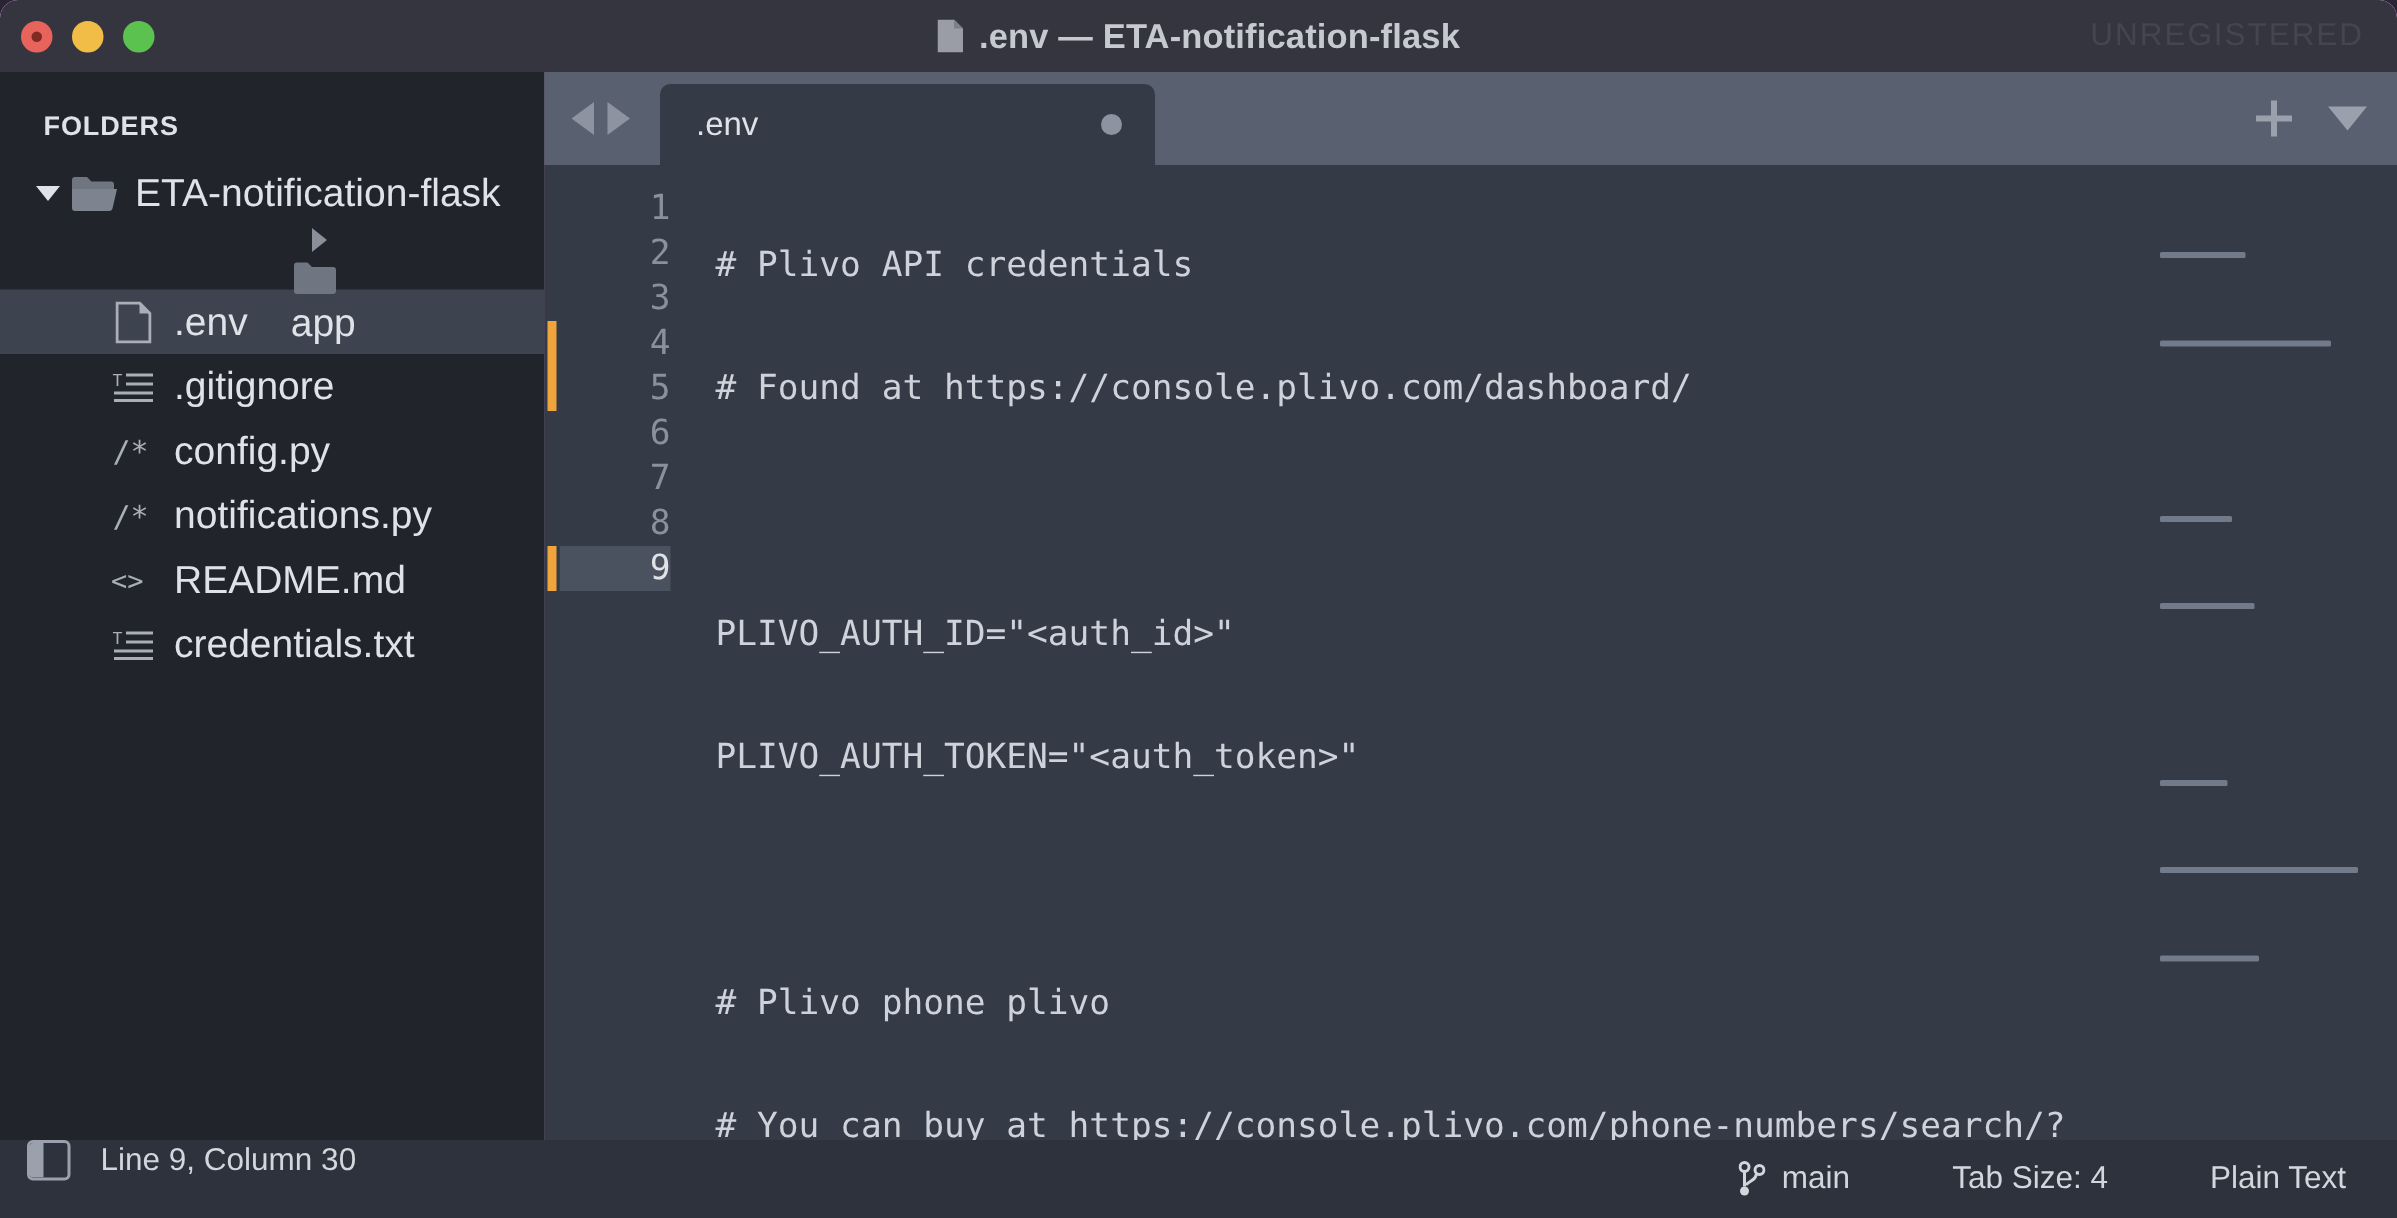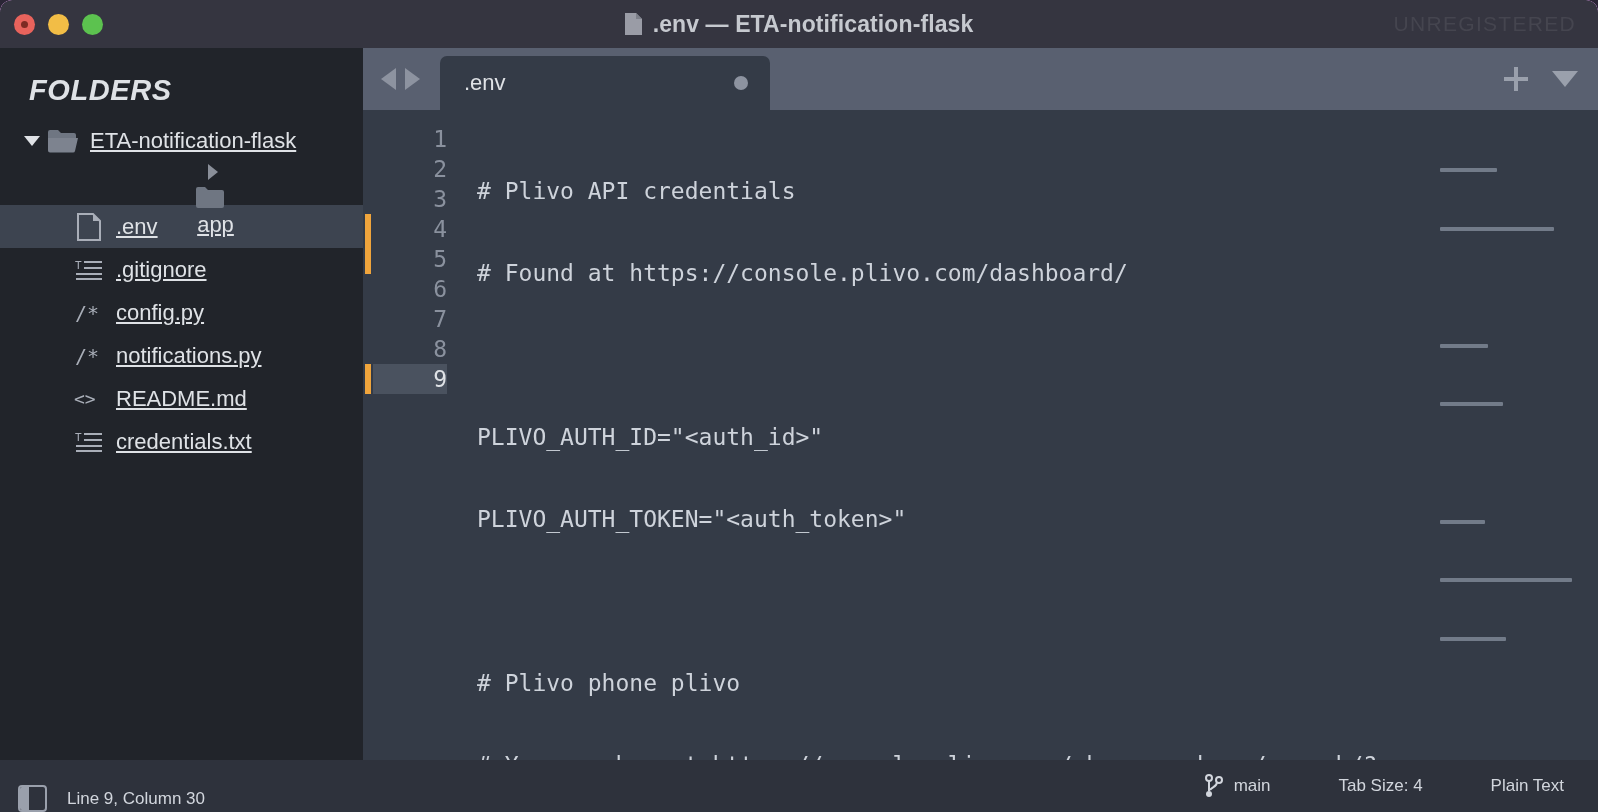--- a/index.html
+++ b/index.html
@@ -84,26 +84,25 @@
 
   
   .sidebar {
     width: 363px;
     flex: 0 0 363px;
     background: #21242a;
     padding-top: 18px;
     overflow: hidden;
   }
   .folders-header {
-    font-size: 29px;
+    font-size: 18px;
     font-weight: bold;
     color: #dfe2e6;
     letter-spacing: 0.6px;
     padding: 8px 0 12px 29px;
-    font-style: italic;
   }
   .tree-row {
     display: flex;
     align-items: center;
     height: 43px;
     padding-left: 22px;
     cursor: default;
     white-space: nowrap;
   }
   .tree-row.selected { background: #3d4450; }
@@ -123,23 +122,22 @@
     border-top: 8px solid transparent;
     border-bottom: 8px solid transparent;
     border-left: 10px solid #8a8f99;
   }
   .tree-row .ficon {
     width: 30px; flex: 0 0 30px;
     display: flex; align-items: center; justify-content: center;
     margin-right: 12px;
   }
   .tree-row .label {
-    font-size: 22px;
+    font-size: 26px;
     color: #dfe2e6;
-    text-decoration: underline;
   }
   .tree-row.dim .label { color: #8a8f99; }
   .indent-1 { padding-left: 22px; }
   .indent-2 { padding-left: 68px; flex-direction: column; }
   .indent-2-file { padding-left: 74px; }
 
   
   .editor-col {
     flex: 1 1 auto;
     display: flex;
@@ -255,21 +253,20 @@
   .lnum {
     height: 30px;
     line-height: 30px;
   }
   .lnum.active {
     background: #4a525f;
     color: #dfe2e6;
   }
   .code {
     flex: 1 1 auto;
-    padding-top: 14px;
     padding-left: 14px;
     font-family: "DejaVu Sans Mono", monospace;
     font-size: 23px;
     color: #ced3db;
     white-space: pre;
     position: relative;
     min-width: 0;
   }
   .cline {
     height: 30px;
@@ -293,23 +290,23 @@
     border-radius: 1px;
   }
   .mm-gap { height: 4px; margin-bottom: 2.6px; background: transparent; }
 
   
   .statusbar {
     height: 52px;
     flex: 0 0 52px;
     background: #2e323c;
     display: flex;
-    align-items: flex-end;
-    position: relative;
-    font-size: 17px;
+    align-items: flex-start;
+    position: relative;
+    font-size: 21px;
     color: #d2d6dd;
   }
   .sb-left {
     display: flex;
     align-items: center;
     gap: 20px;
     padding-left: 18px;
   }
   .panel-icon {
     width: 29px; height: 27px;

